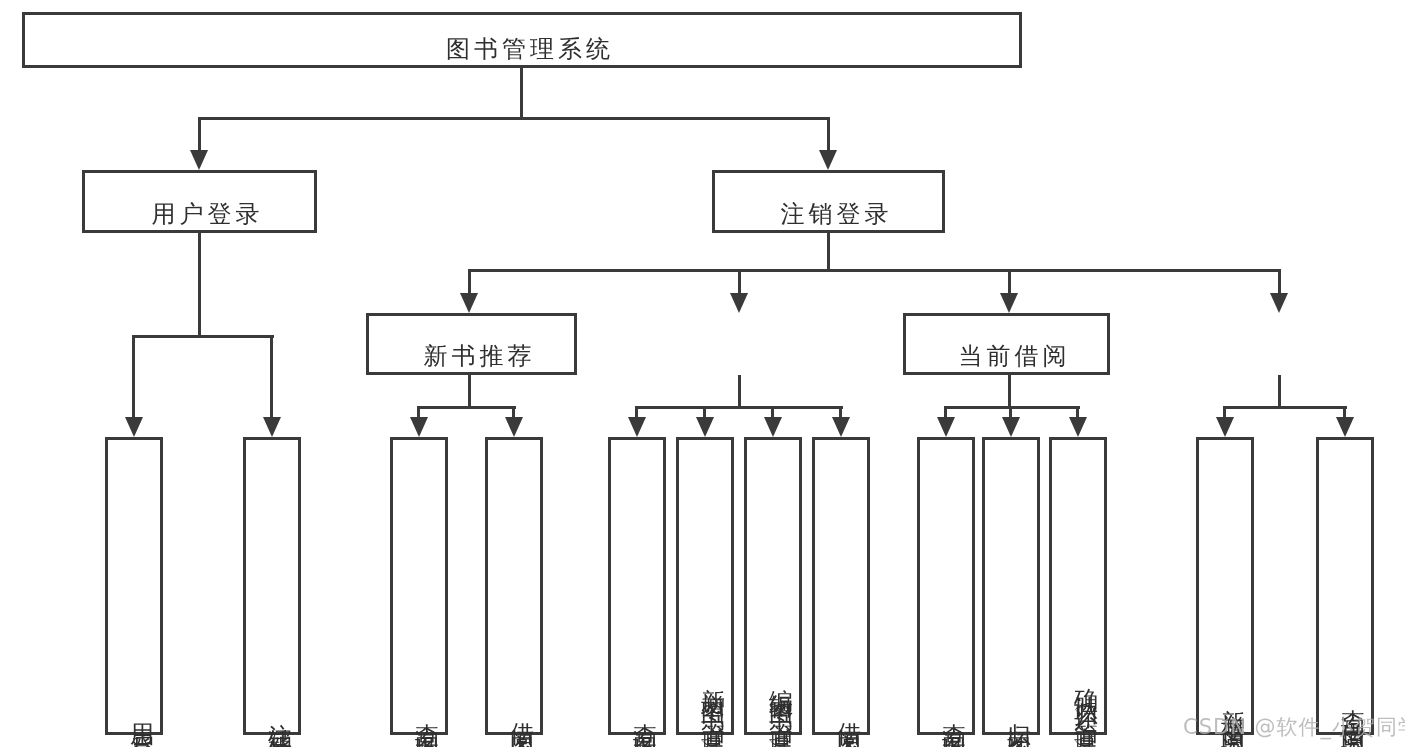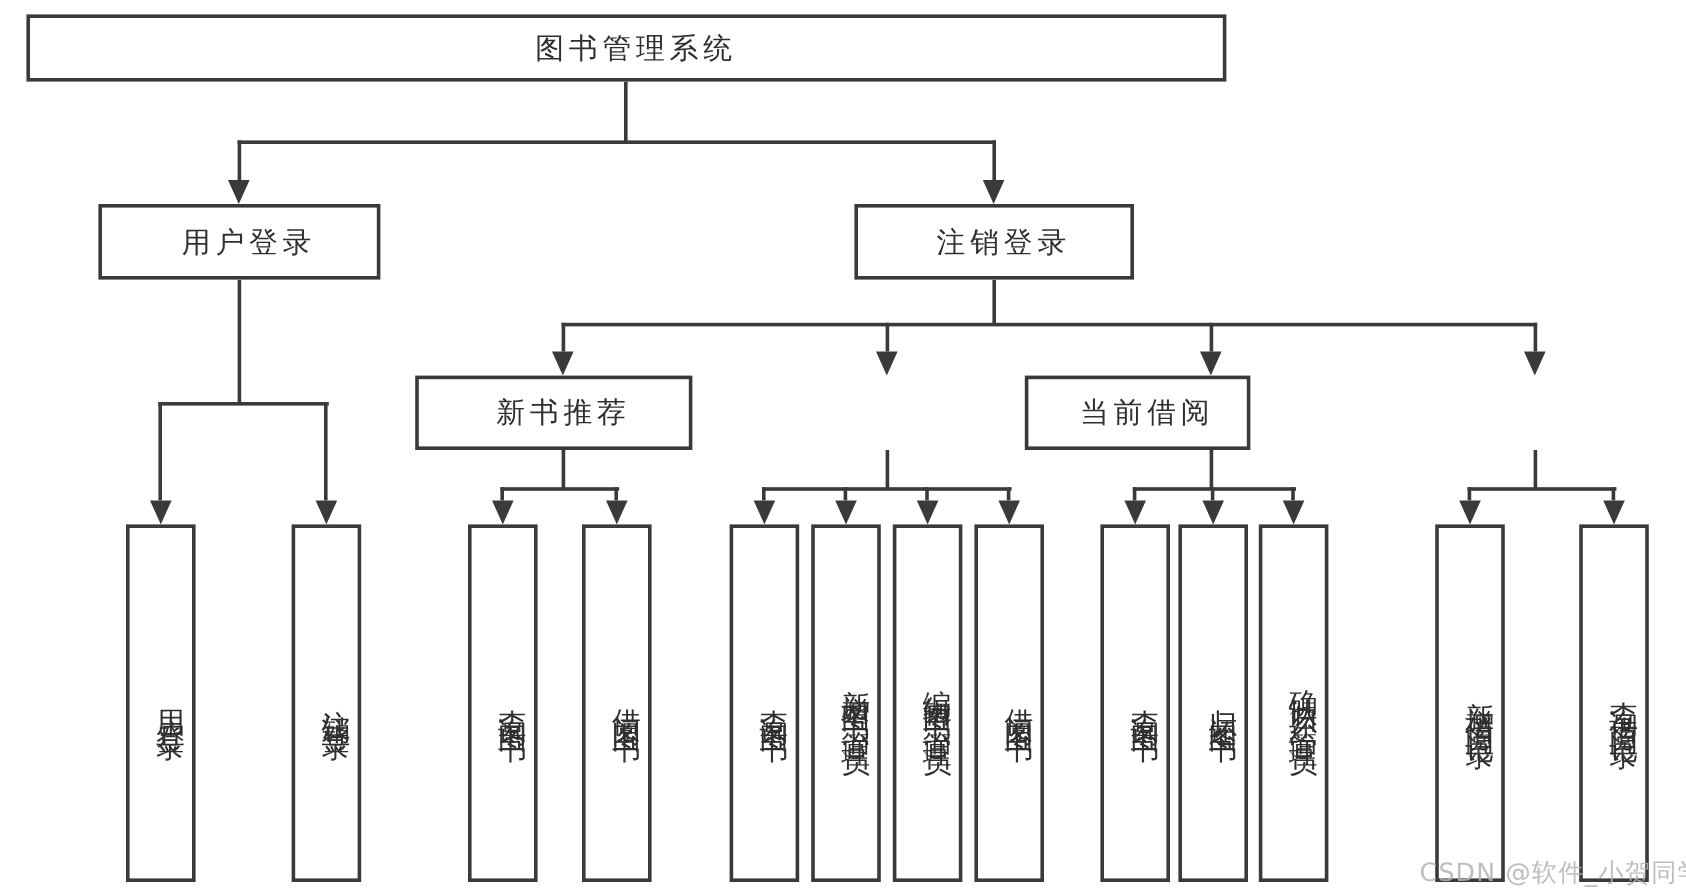--- a/index.html
+++ b/index.html
@@ -11,21 +11,21 @@
   body{font-family:"DejaVu Sans","Liberation Sans",sans-serif;}
   .canvas{position:relative;width:1405px;height:747px;background:#fff;overflow:hidden;}
 
   
   .box{
     position:absolute;
     box-sizing:border-box;
     border:3px solid var(--line);
     background:#fff;
     display:flex;
-    align-items:center;
+    align-items:flex-end;
     justify-content:center;
     color:var(--text);
     padding-left:16px;
   }
   .box.h span{
     font-size:24px;
     letter-spacing:4px;
     white-space:nowrap;
   }
   .box.v span{
@@ -126,24 +126,24 @@
     <span>图书管理系统</span>
   </div>
 
   <div class="box h" style="left:82px;top:170px;width:235px;height:63px">
     <span>用户登录</span>
   </div>
   <div class="box h" style="left:712px;top:170px;width:233px;height:63px">
     <span>注销登录</span>
   </div>
 
-  <div class="box h" style="left:346px;top:313px;width:231px;height:62px">
+  <div class="box h" style="left:366px;top:313px;width:211px;height:62px">
     <span>新书推荐</span>
   </div>
-  <div class="box h" style="left:854px;top:313px;width:188px;height:62px">
+  <div class="box h" style="left:903px;top:313px;width:207px;height:62px">
     <span>当前借阅</span>
   </div>
 
   <div class="box v" style="left:105px;top:437px;width:58px;height:298px">
     <span>用户登录</span>
   </div>
   <div class="box v" style="left:243px;top:437px;width:58px;height:298px">
     <span>注销登录</span>
   </div>
 

